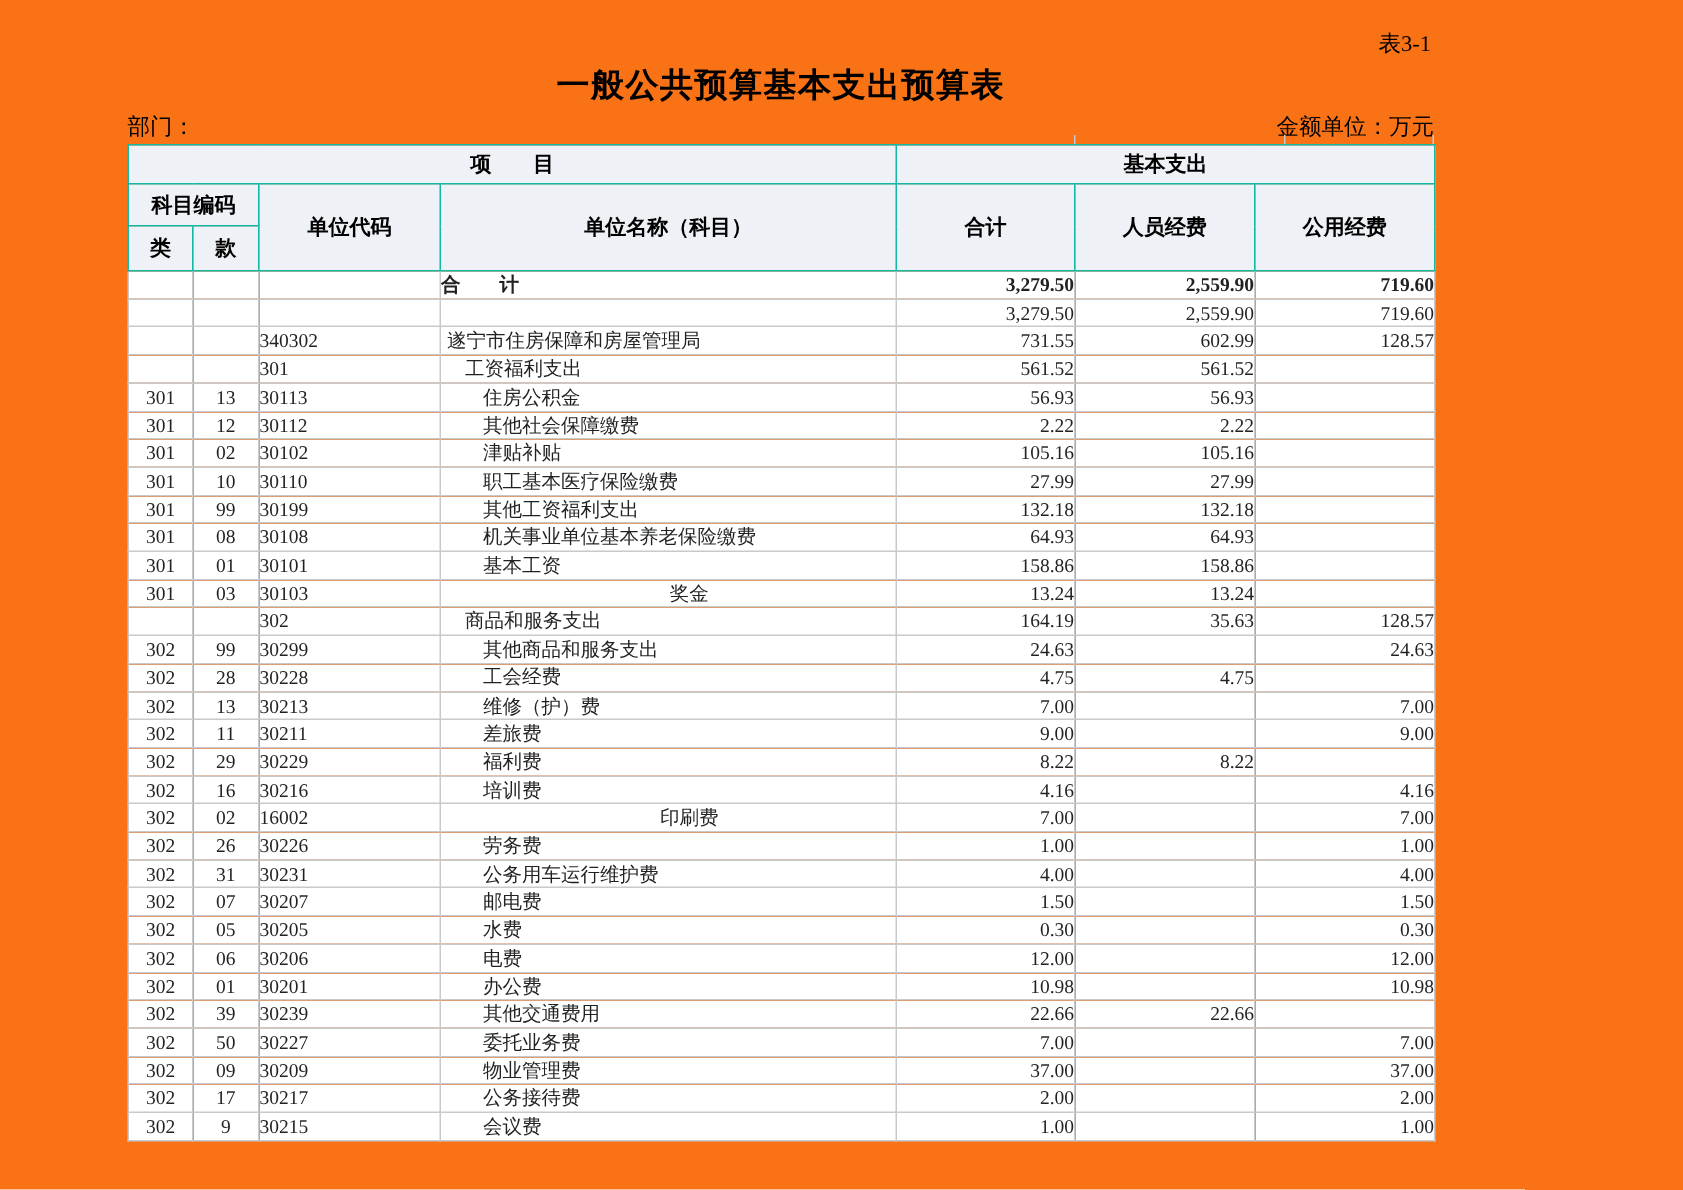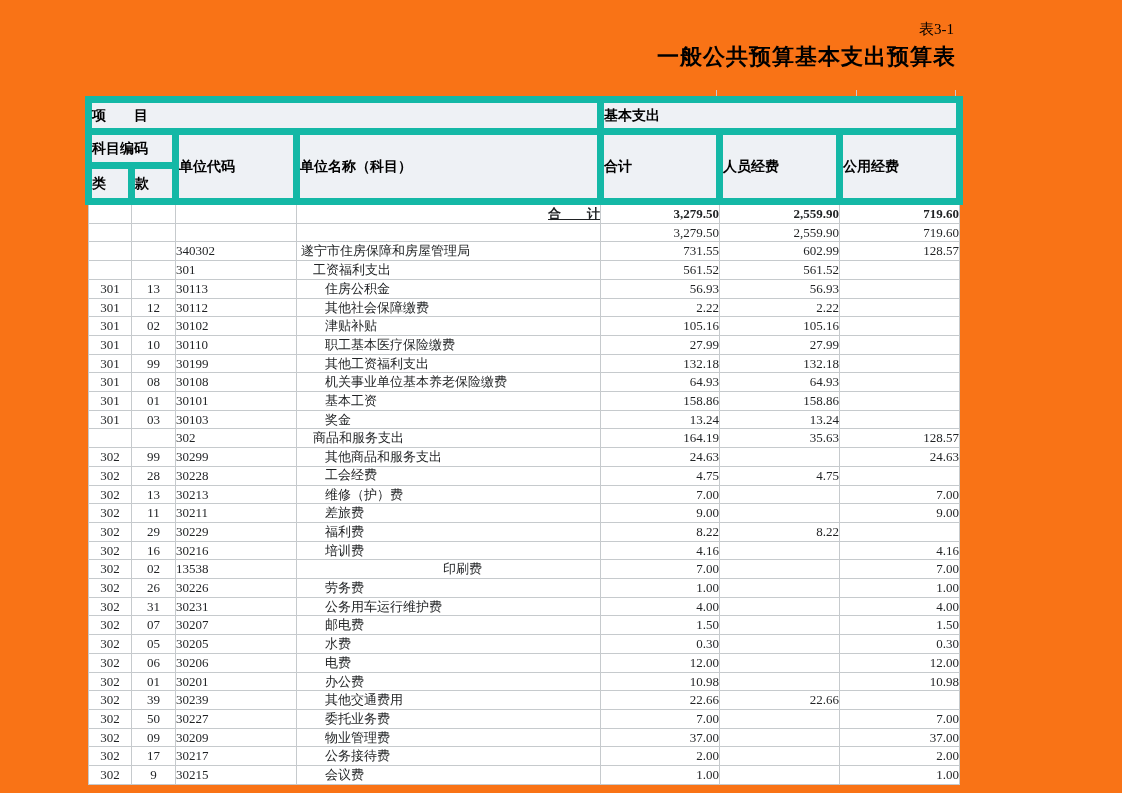--- a/index.html
+++ b/index.html
@@ -21,21 +21,21 @@
     right: 168px;
     font-size: 15px;
     color: #000;
   }
   .page-title {
     position: absolute;
     top: 42px;
     left: 85px;
     width: 871px;
     margin: 0;
-    text-align: right;
+    text-align: center;
     font-size: 22px;
     font-weight: bold;
     letter-spacing: 1px;
     color: #000;
   }
   .meta-row {
     position: absolute;
     top: 75px;
     left: 85px;
     width: 871px;
@@ -54,25 +54,25 @@
   table.budget {
     position: absolute;
     left: 85px;
     top: 96px;
     width: 871px;
     border-collapse: collapse;
     table-layout: fixed;
   }
   table.budget th {
     background: #eef1f5;
-    border: 7px solid #14b8a6;
+    border: 1px solid #14b8a6;
     font-size: 14px;
     font-weight: bold;
     color: #000;
-    text-align: left;
+    text-align: center;
     vertical-align: middle;
     padding: 0;
   }
   table.budget thead tr.h1 th { height: 25px; }
   table.budget thead tr.h2 th { height: 27px; }
   table.budget thead tr.h3 th { height: 29px; }
   table.budget td {
     border: 1px solid #c6cacd;
     font-size: 13px;
     color: #1f2123;
@@ -80,33 +80,37 @@
     line-height: 17.7px;
     padding: 0;
     overflow: hidden;
     white-space: nowrap;
     vertical-align: middle;
     background: #ffffff;
   }
   td.c-cat, td.c-item { text-align: center; }
   td.c-code { text-align: left; padding-left: 4px; }
   td.c-name { text-align: left; padding-left: 4px; }
-  td.c-name.center { text-align: right; padding-left: 0 !important; text-decoration: underline; }
+  td.c-name.center { text-align: left; padding-left: 0 !important; }
   td.c-num { text-align: right; padding-right: 4px; }
   tr.row-bold td { font-weight: bold; }
 </style>
 </head>
 <body>
 
 <div class="page">
 
   <div class="table-tag">表3-1</div>
 
   <h1 class="page-title">一般公共预算基本支出预算表</h1>
 
+  <div class="meta-row">
+    <span>部门：</span>
+    <span>金额单位：万元</span>
+  </div>
 
   <span class="tick" style="left:716px"></span>
   <span class="tick" style="left:856px"></span>
   <span class="tick" style="left:955px"></span>
 
   <table class="budget">
     <colgroup>
       <col style="width:43px">
       <col style="width:44px">
       <col style="width:121px">
@@ -230,21 +234,21 @@
     <td class="c-code">30101</td>
     <td class="c-name" style="padding-left: 28px;">基本工资</td>
     <td class="c-num">158.86</td>
     <td class="c-num">158.86</td>
     <td class="c-num"></td>
   </tr>
         <tr>
     <td class="c-cat">301</td>
     <td class="c-item">03</td>
     <td class="c-code">30103</td>
-    <td class="c-name" style="padding-left: 28px;">奖金</td>
+    <td class="c-name" style="padding-left: 28px; text-align: center;">奖金</td>
     <td class="c-num">13.24</td>
     <td class="c-num">13.24</td>
     <td class="c-num"></td>
   </tr>
         <tr>
     <td class="c-cat"></td>
     <td class="c-item"></td>
     <td class="c-code">302</td>
     <td class="c-name" style="padding-left: 16px;">商品和服务支出</td>
     <td class="c-num">164.19</td>
@@ -301,21 +305,21 @@
     <td class="c-item">16</td>
     <td class="c-code">30216</td>
     <td class="c-name" style="padding-left: 28px;">培训费</td>
     <td class="c-num">4.16</td>
     <td class="c-num"></td>
     <td class="c-num">4.16</td>
   </tr>
         <tr>
     <td class="c-cat">302</td>
     <td class="c-item">02</td>
-    <td class="c-code">13538</td>
+    <td class="c-code">16002</td>
     <td class="c-name" style="padding-left: 28px; text-align: center;">印刷费</td>
     <td class="c-num">7.00</td>
     <td class="c-num"></td>
     <td class="c-num">7.00</td>
   </tr>
         <tr>
     <td class="c-cat">302</td>
     <td class="c-item">26</td>
     <td class="c-code">30226</td>
     <td class="c-name" style="padding-left: 28px;">劳务费</td>

